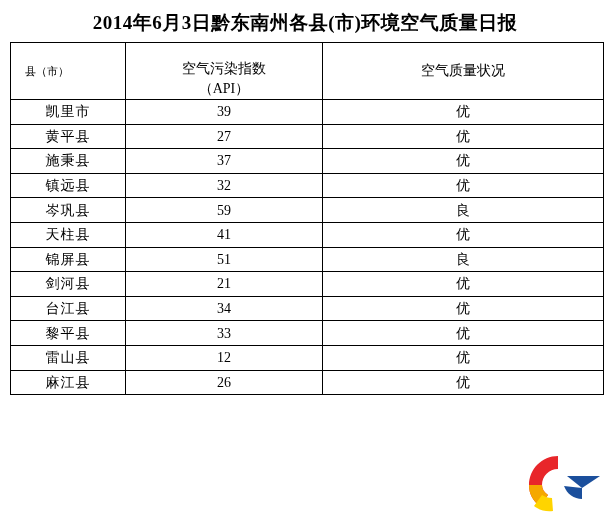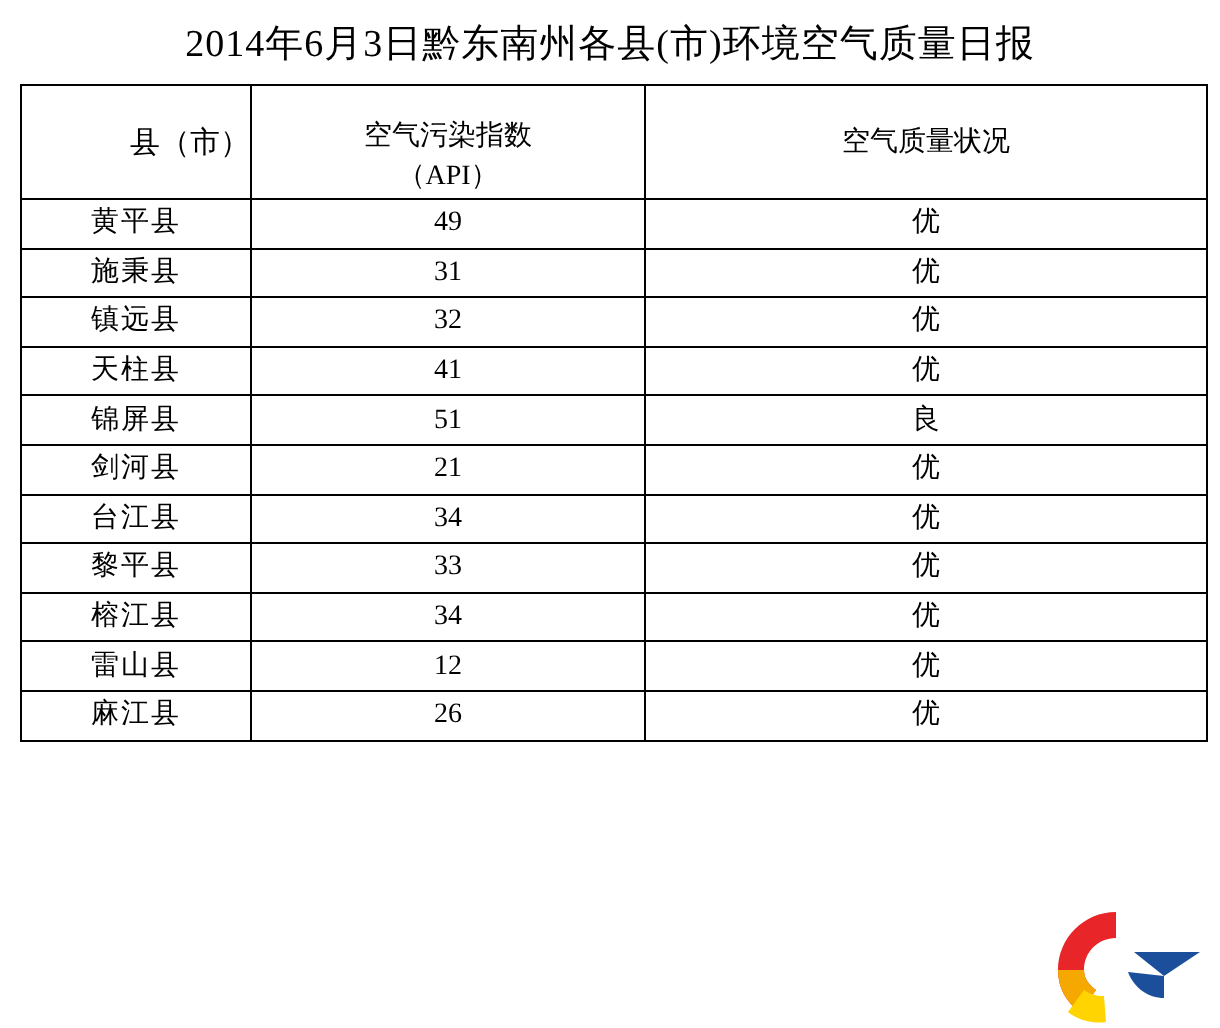--- a/index.html
+++ b/index.html
@@ -17,21 +17,21 @@
   .page {
     position: relative;
     width: 610px;
     height: 514px;
     box-sizing: border-box;
     padding: 8px 10px 0 10px;
   }
   .report-title {
     text-align: center;
     font-size: 19px;
-    font-weight: normal;
+    font-weight: bold;
     letter-spacing: 0.5px;
     line-height: 26px;
     padding: 2px 0 6px 0;
     white-space: nowrap;
     font-family: "Liberation Serif", "DejaVu Serif", serif;
   }
   table.aqi-table {
     border-collapse: collapse;
     width: 590px;
     table-layout: fixed;
@@ -49,23 +49,23 @@
   th.col-status { width: 280px; }
 
   thead td, thead th {
     height: 46px;
     vertical-align: middle;
     text-align: center;
     font-size: 15px;
   }
   th.col-county .hdr-text {
     display: block;
-    text-align: right;
+    text-align: left;
     padding-left: 14px;
-    font-size: 15px;
+    font-size: 11px;
   }
   .hdr-two-line {
     display: block;
     line-height: 20px;
     text-align: center;
     margin-top: 16px;
   }
   .hdr-two-line span { display: block; }
   tbody td {
     height: 23.6px;
@@ -105,33 +105,43 @@
             <span>（API）</span>
           </span>
         </th>
         <th class="col-status">
           <span>空气质量状况</span>
         </th>
       </tr>
     </thead>
     <tbody id="table-body">
         <tr>
+          <td class="county">凯里市</td>
+          <td class="api">39</td>
+          <td class="status">优</td>
+        </tr>
+        <tr>
           <td class="county">黄平县</td>
-          <td class="api">49</td>
+          <td class="api">27</td>
           <td class="status">优</td>
         </tr>
         <tr>
           <td class="county">施秉县</td>
-          <td class="api">31</td>
+          <td class="api">37</td>
           <td class="status">优</td>
         </tr>
         <tr>
           <td class="county">镇远县</td>
           <td class="api">32</td>
           <td class="status">优</td>
+        </tr>
+        <tr>
+          <td class="county">岑巩县</td>
+          <td class="api">59</td>
+          <td class="status">良</td>
         </tr>
         <tr>
           <td class="county">天柱县</td>
           <td class="api">41</td>
           <td class="status">优</td>
         </tr>
         <tr>
           <td class="county">锦屏县</td>
           <td class="api">51</td>
           <td class="status">良</td>
@@ -145,25 +155,20 @@
           <td class="county">台江县</td>
           <td class="api">34</td>
           <td class="status">优</td>
         </tr>
         <tr>
           <td class="county">黎平县</td>
           <td class="api">33</td>
           <td class="status">优</td>
         </tr>
         <tr>
-          <td class="county">榕江县</td>
-          <td class="api">34</td>
-          <td class="status">优</td>
-        </tr>
-        <tr>
           <td class="county">雷山县</td>
           <td class="api">12</td>
           <td class="status">优</td>
         </tr>
         <tr>
           <td class="county">麻江县</td>
           <td class="api">26</td>
           <td class="status">优</td>
         </tr>
       </tbody>

